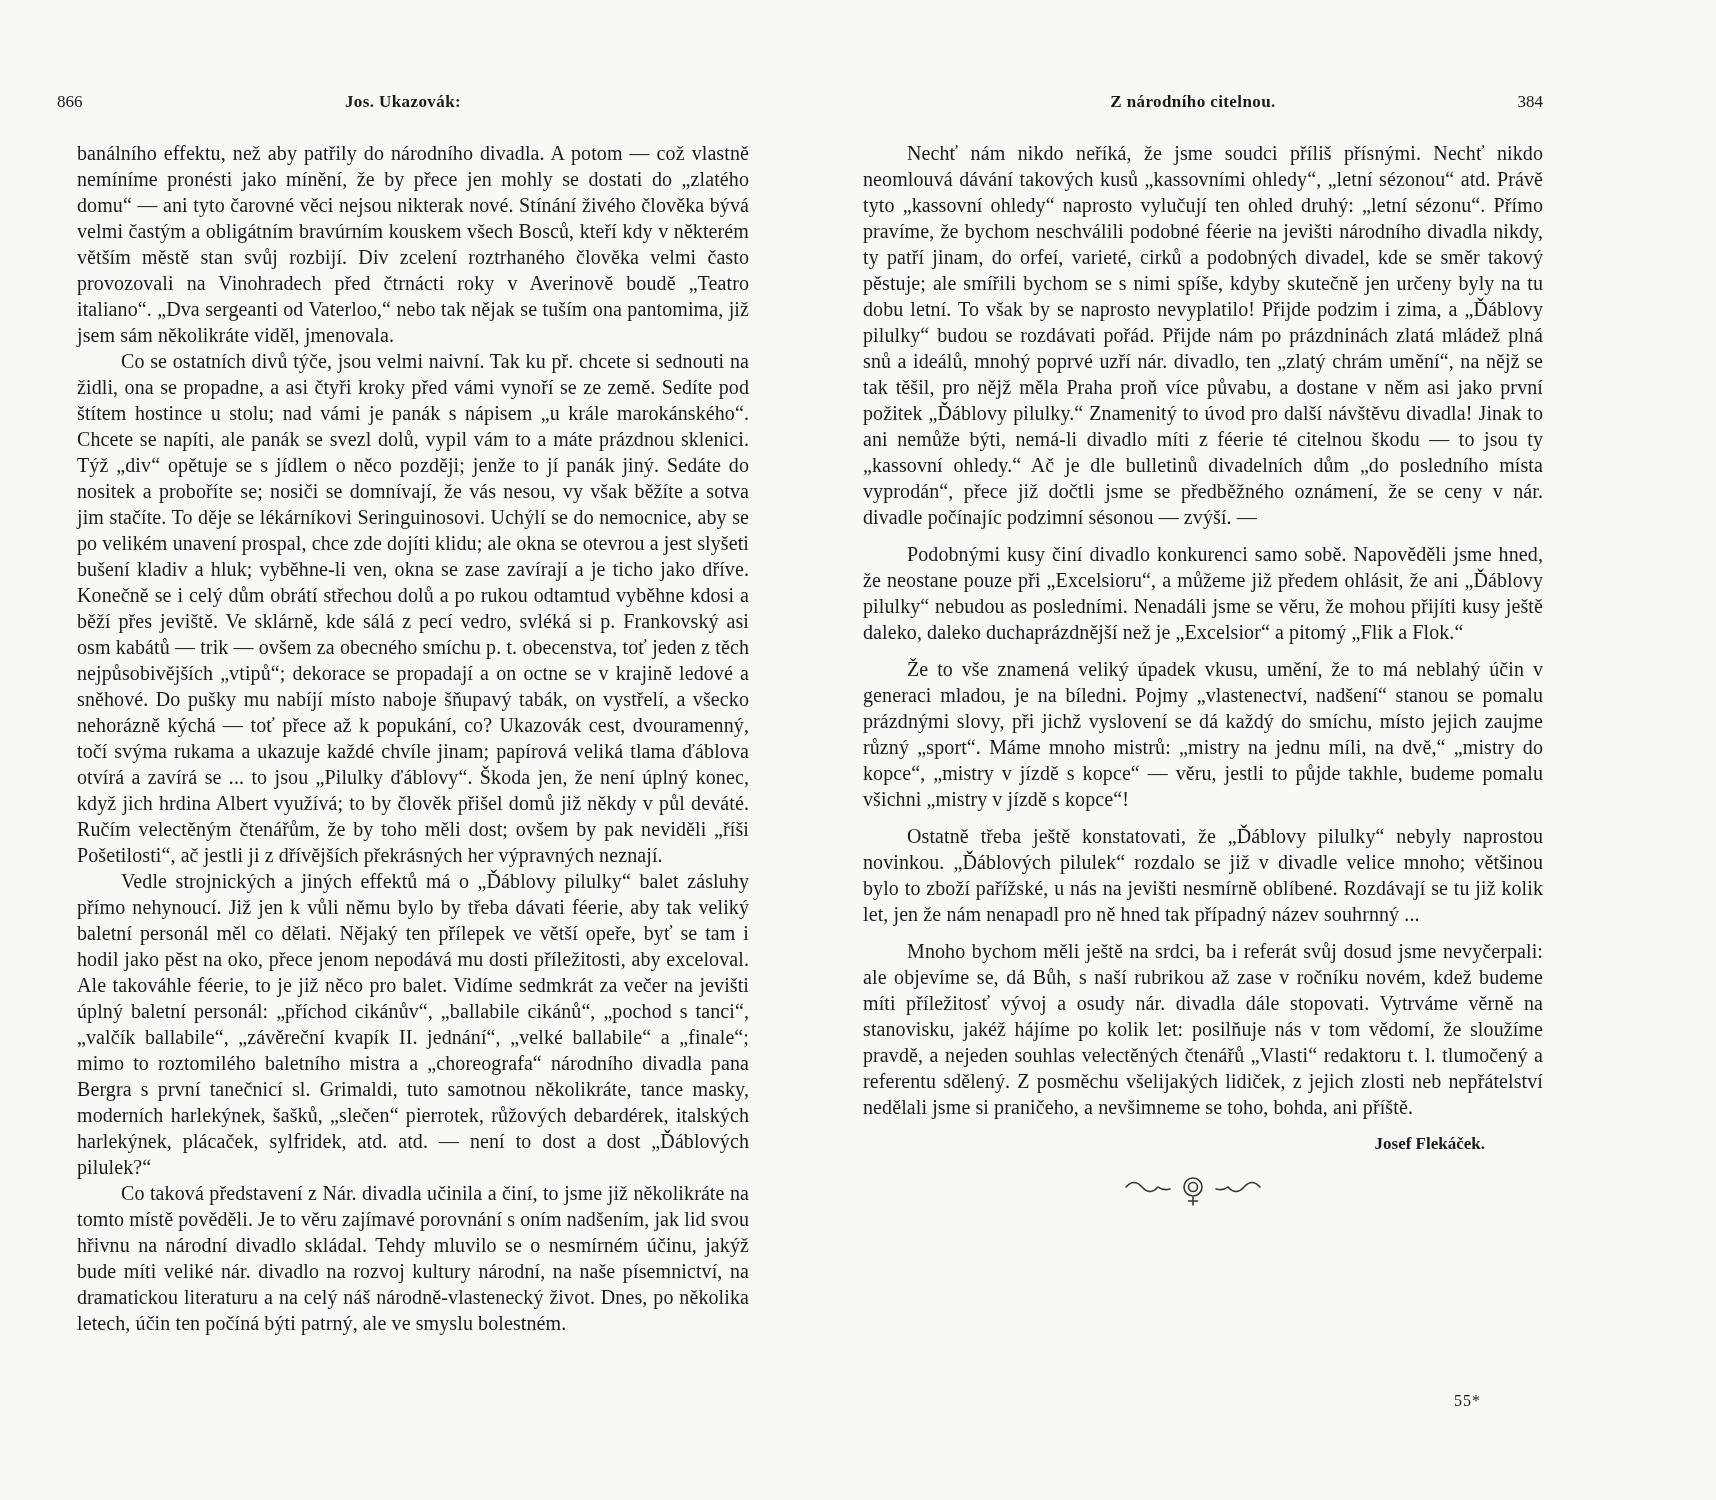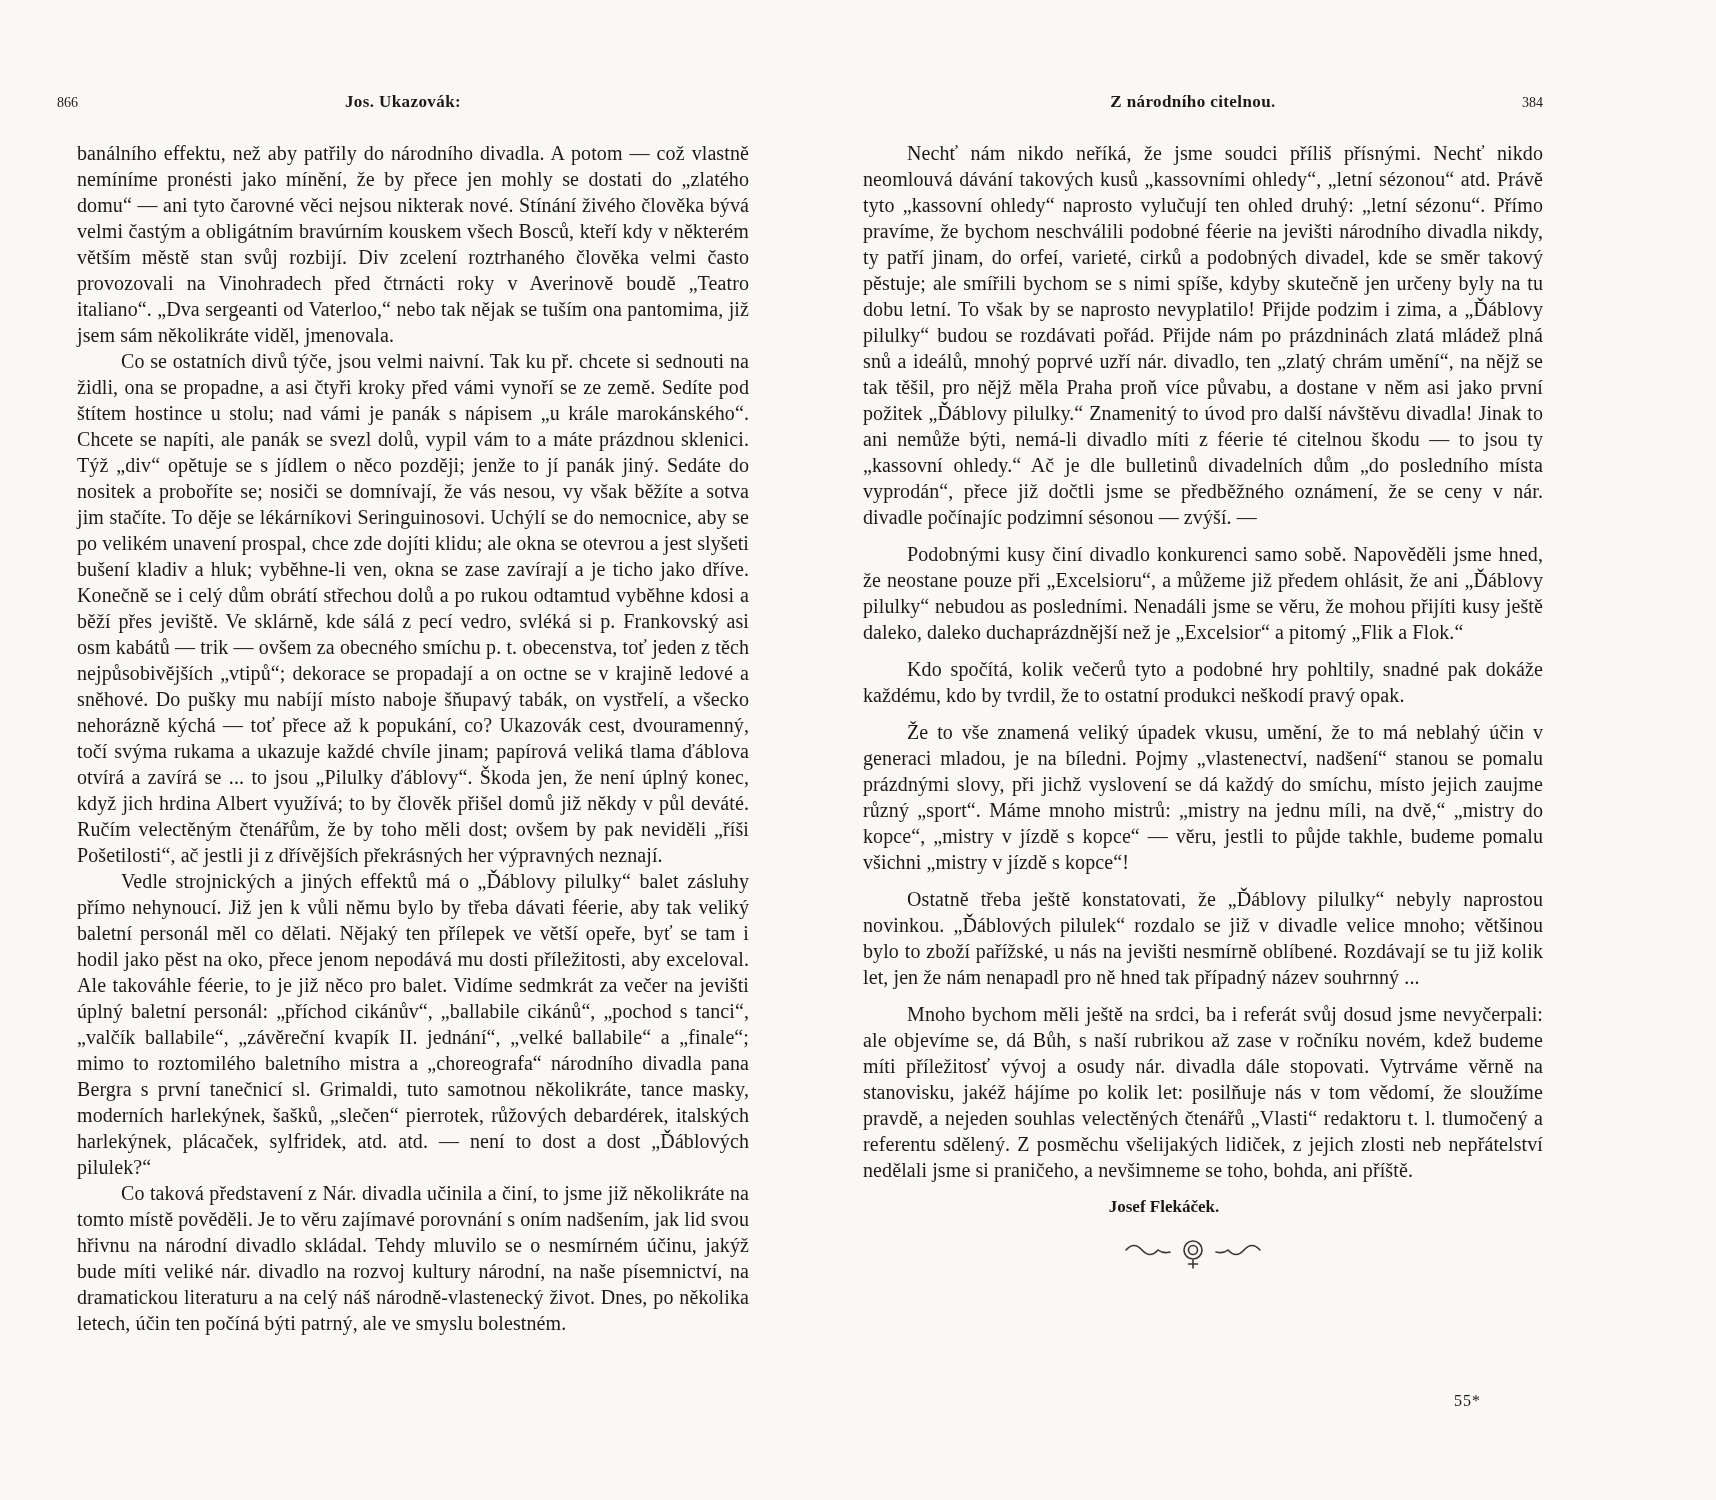--- a/index.html
+++ b/index.html
@@ -28,41 +28,41 @@
     align-items: baseline;
     justify-content: space-between;
     font-size: 17px;
     margin-bottom: 28px;
   }
   .head-title {
     font-weight: bold;
     letter-spacing: 0.4px;
   }
   .page-num {
-    font-size: 14px;
+    font-size: 17px;
     min-width: 48px;
   }
   .page-num.right { text-align: right; }
   .spacer { visibility: hidden; }
 
   .body-text {
     font-size: 20px;
     line-height: 26px;
     text-align: justify;
     letter-spacing: 0.1px;
     margin-left: 20px;
   }
   .para { margin: 0; }
   .para.indent { text-indent: 2.2em; }
   .page-right .para + .para { margin-top: 11px; }
 
   .signature {
     margin-top: 14px;
     padding-right: 58px;
-    text-align: center;
+    text-align: right;
     font-weight: bold;
     font-size: 17px;
   }
   .ornament {
     margin-top: 18px;
     text-align: center;
   }
   .ornament svg { display: inline-block; }
   .sheet-mark {
     position: absolute;
@@ -93,21 +93,20 @@
 
   <section class="page page-right">
     <header class="running-head">
       <span class="page-num spacer">000</span>
       <span class="head-title">Z národního citelnou.</span>
       <span class="page-num right">384</span>
     </header>
     <div class="body-text">
         <p class="para indent">Nechť nám nikdo neříká, že jsme soudci příliš přísnými. Nechť nikdo neomlouvá dávání takových kusů „kassovními ohledy“, „letní sézonou“ atd. Právě tyto „kassovní ohledy“ naprosto vylučují ten ohled druhý: „letní sézonu“. Přímo pravíme, že bychom neschválili podobné féerie na jevišti národního divadla nikdy, ty patří jinam, do orfeí, varieté, cirků a podobných divadel, kde se směr takový pěstuje; ale smířili bychom se s nimi spíše, kdyby skutečně jen určeny byly na tu dobu letní. To však by se naprosto nevyplatilo! Přijde podzim i zima, a „Ďáblovy pilulky“ budou se rozdávati pořád. Přijde nám po prázdninách zlatá mládež plná snů a ideálů, mnohý poprvé uzří nár. divadlo, ten „zlatý chrám umění“, na nějž se tak těšil, pro nějž měla Praha proň více půvabu, a dostane v něm asi jako první požitek „Ďáblovy pilulky.“ Znamenitý to úvod pro další návštěvu divadla! Jinak to ani nemůže býti, nemá-li divadlo míti z féerie té citelnou škodu — to jsou ty „kassovní ohledy.“ Ač je dle bulletinů divadelních dům „do posledního místa vyprodán“, přece již dočtli jsme se předběžného oznámení, že se ceny v nár. divadle počínajíc podzimní sésonou — zvýší. —</p>
         <p class="para indent">Podobnými kusy činí divadlo konkurenci samo sobě. Napověděli jsme hned, že neostane pouze při „Excelsioru“, a můžeme již předem ohlásit, že ani „Ďáblovy pilulky“ nebudou as posledními. Nenadáli jsme se věru, že mohou přijíti kusy ještě daleko, daleko duchaprázdnější než je „Excelsior“ a pitomý „Flik a Flok.“</p>
-        <p class="para indent">Kdo spočítá, kolik večerů tyto a podobné hry pohltily, snadné pak dokáže každému, kdo by tvrdil, že to ostatní produkci neškodí pravý opak.</p>
         <p class="para indent">Že to vše znamená veliký úpadek vkusu, umění, že to má neblahý účin v generaci mladou, je na bíledni. Pojmy „vlastenectví, nadšení“ stanou se pomalu prázdnými slovy, při jichž vyslovení se dá každý do smíchu, místo jejich zaujme různý „sport“. Máme mnoho mistrů: „mistry na jednu míli, na dvě,“ „mistry do kopce“, „mistry v jízdě s kopce“ — věru, jestli to půjde takhle, budeme pomalu všichni „mistry v jízdě s kopce“!</p>
         <p class="para indent">Ostatně třeba ještě konstatovati, že „Ďáblovy pilulky“ nebyly naprostou novinkou. „Ďáblových pilulek“ rozdalo se již v divadle velice mnoho; většinou bylo to zboží pařížské, u nás na jevišti nesmírně oblíbené. Rozdávají se tu již kolik let, jen že nám nenapadl pro ně hned tak případný název souhrnný ...</p>
         <p class="para indent">Mnoho bychom měli ještě na srdci, ba i referát svůj dosud jsme nevyčerpali: ale objevíme se, dá Bůh, s naší rubrikou až zase v ročníku novém, kdež budeme míti příležitosť vývoj a osudy nár. divadla dále stopovati. Vytrváme věrně na stanovisku, jakéž hájíme po kolik let: posilňuje nás v tom vědomí, že sloužíme pravdě, a nejeden souhlas velectěných čtenářů „Vlasti“ redaktoru t. l. tlumočený a referentu sdělený. Z posměchu všelijakých lidiček, z jejich zlosti neb nepřátelství nedělali jsme si praničeho, a nevšimneme se toho, bohda, ani příště.</p>
       </div>
 
     <div class="signature">Josef Flekáček.</div>
 
     <div class="ornament">
       <svg width="150" height="38" viewBox="0 0 150 38" aria-hidden="true">
         <g stroke="#3a3733" fill="none" stroke-width="1.6" stroke-linecap="round">

